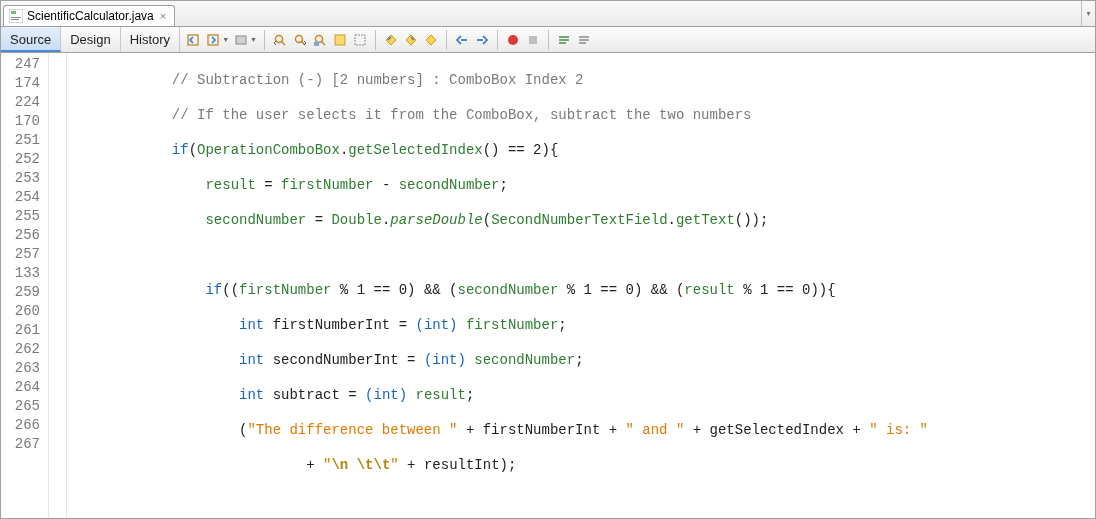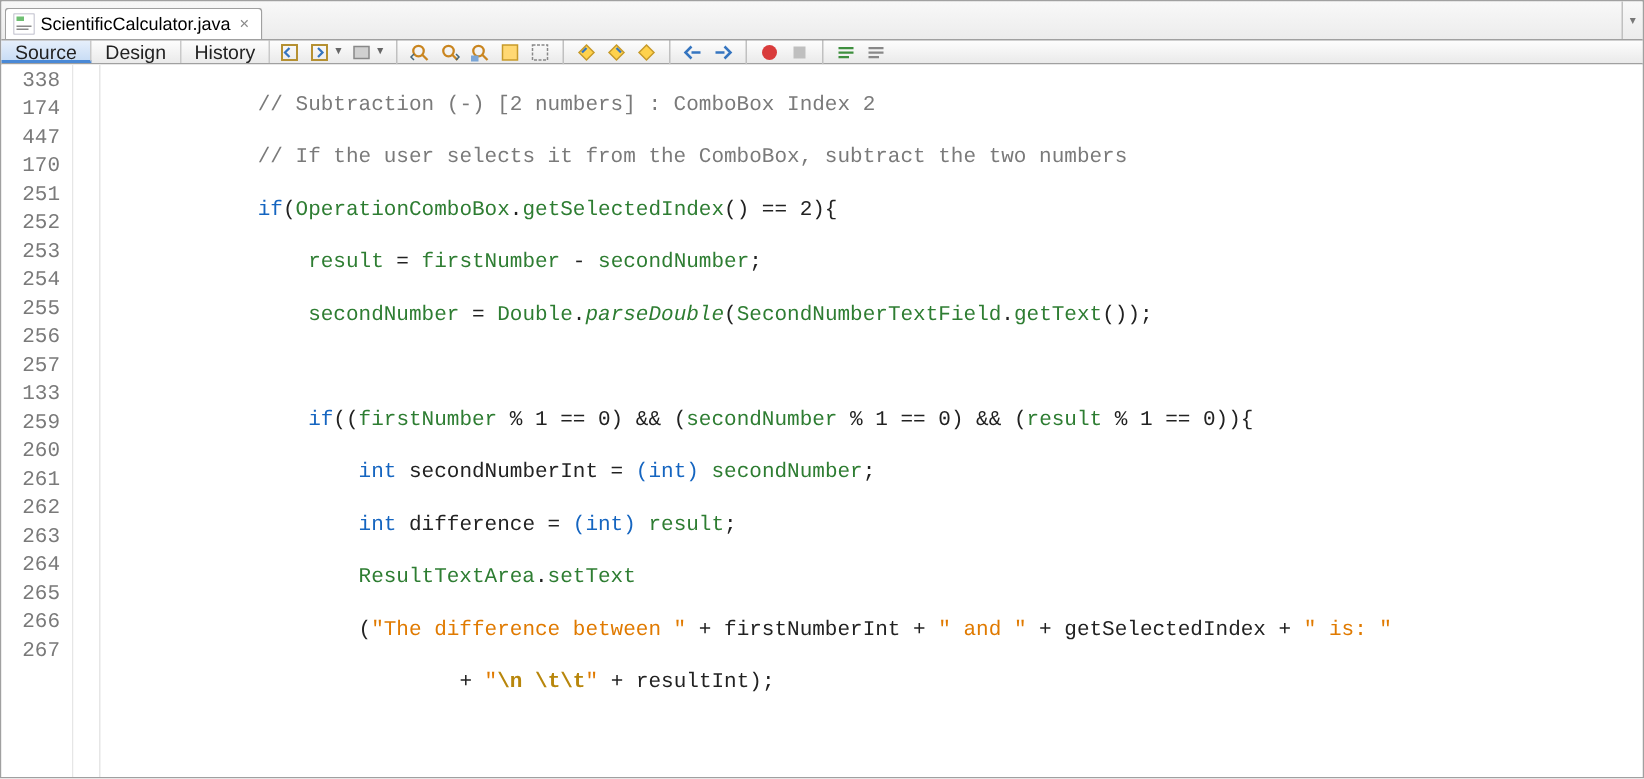--- a/index.html
+++ b/index.html
@@ -6,21 +6,21 @@
 body { font-family: "Segoe UI", Tahoma, sans-serif; font-size: 12px; background: #fff; overflow: hidden; }
 .container { width: 1096px; height: 519px; border: 1px solid #a0a0a0; display: flex; flex-direction: column; background: #fff; }
 
 .tab-bar { height: 26px; background: linear-gradient(#f8f8f8,#ececec); border-bottom: 1px solid #a0a0a0; display: flex; align-items: flex-end; padding-left: 2px; position: relative; }
 .file-tab { display: flex; align-items: center; gap: 4px; padding: 2px 6px 2px 4px; background: #fff; border: 1px solid #a0a0a0; border-bottom: none; border-radius: 3px 3px 0 0; font-size: 12px; height: 21px; }
 .file-tab .java-icon { width: 15px; height: 15px; display: inline-flex; align-items: center; justify-content: center; }
 .file-tab .close { color: #888; font-size: 11px; padding: 0 2px; }
 .tab-right-handle { margin-left: auto; width: 14px; height: 100%; display: flex; align-items: center; justify-content: center; border-left: 1px solid #c0c0c0; }
 .tab-right-handle span { font-size: 8px; color: #777; }
 
-.toolbar-row { height: 16px; background: linear-gradient(#fdfdfd,#eaeaea); border-bottom: 1px solid #a0a0a0; display: flex; align-items: center; }
+.toolbar-row { height: 26px; background: linear-gradient(#fdfdfd,#eaeaea); border-bottom: 1px solid #a0a0a0; display: flex; align-items: center; }
 .view-tabs { display: flex; height: 100%; }
 .view-tab { padding: 0 9px; display: flex; align-items: center; font-size: 13px; color: #222; border-right: 1px solid #c9c9c9; cursor: pointer; }
 .view-tab.active { background: linear-gradient(#e6effb,#c9ddf5); border-bottom: 2px solid #4a89d6; padding-top: 2px; }
 .tb-sep { width: 1px; height: 20px; background: #c0c0c0; margin: 0 4px; }
 .tb-icons { display: flex; align-items: center; gap: 2px; padding-left: 4px; }
 .tb-btn { width: 18px; height: 18px; display: inline-flex; align-items: center; justify-content: center; cursor: pointer; border-radius: 2px; }
 .tb-dd { font-size: 7px; color: #666; margin-left: -2px; margin-right: 1px; }
 
 .editor-wrap { flex: 1; display: flex; overflow: hidden; background: #fff; }
 .gutter { width: 48px; background: #fff; border-right: 1px solid #e6e6e6; text-align: right; padding-top: 2px; }
@@ -172,23 +172,23 @@
             <line x1="2" y1="4" x2="12" y2="4" stroke="#888" stroke-width="1.5"></line>
             <line x1="2" y1="7" x2="12" y2="7" stroke="#888" stroke-width="1.5"></line>
             <line x1="2" y1="10" x2="9" y2="10" stroke="#888" stroke-width="1.5"></line>
           </svg>
         </span>
     </div>
   </div>
 
   <div class="editor-wrap">
     <div class="gutter">
-      <div class="ln">338</div>
+      <div class="ln">247</div>
       <div class="ln">174</div>
-      <div class="ln">447</div>
+      <div class="ln">224</div>
       <div class="ln">170</div>
       <div class="ln">251</div>
       <div class="ln">252</div>
       <div class="ln">253</div>
       <div class="ln">254</div>
       <div class="ln">255</div>
       <div class="ln">256</div>
       <div class="ln">257</div>
       <div class="ln">133</div>
       <div class="ln">259</div>
@@ -203,23 +203,23 @@
     </div>
     <div class="fold-strip"></div>
     <div class="code">
 <div class="line">            <span class="c-comment">// Subtraction (-) [2 numbers] : ComboBox Index 2</span></div>
 <div class="line">            <span class="c-comment">// If the user selects it from the ComboBox, subtract the two numbers</span></div>
 <div class="line">            <span class="c-kw">if</span>(<span class="c-ident">OperationComboBox</span>.<span class="c-ident">getSelectedIndex</span><span>() == 2){</span></div>
 <div class="line">                <span class="c-ident">result</span><span> = </span><span class="c-ident">firstNumber</span><span> - </span><span class="c-ident">secondNumber</span><span>;</span></div>
 <div class="line">                <span class="c-ident">secondNumber</span><span> = </span><span class="c-ident">Double</span>.<span class="c-method-i">parseDouble</span>(<span class="c-ident">SecondNumberTextField</span>.<span class="c-ident">getText</span><span>());</span></div>
 <div class="line"></div>
 <div class="line">                <span class="c-kw">if</span><span>((</span><span class="c-ident">firstNumber</span><span> % 1 == 0) &amp;&amp; (</span><span class="c-ident">secondNumber</span><span> % 1 == 0) &amp;&amp; (</span><span class="c-ident">result</span><span> % 1 == 0)){</span></div>
+<div class="line">                    <span class="c-kw">int</span><span> firstNumberInt = </span><span class="c-kw">(int)</span> <span class="c-ident">firstNumber</span><span>;</span></div>
 <div class="line">                    <span class="c-kw">int</span><span> secondNumberInt = </span><span class="c-kw">(int)</span> <span class="c-ident">secondNumber</span><span>;</span></div>
-<div class="line">                    <span class="c-kw">int</span><span> difference = </span><span class="c-kw">(int)</span> <span class="c-ident">result</span><span>;</span></div>
-<div class="line">                    <span class="c-ident">ResultTextArea</span>.<span class="c-ident">setText</span></div>
+<div class="line">                    <span class="c-kw">int</span><span> subtract = </span><span class="c-kw">(int)</span> <span class="c-ident">result</span><span>;</span></div>
 <div class="line">                    <span>(</span><span class="c-str">"The difference between "</span><span> + firstNumberInt + </span><span class="c-str">" and "</span><span> + getSelectedIndex + </span><span class="c-str">" is: "</span></div>
 <div class="line">                            <span>+ </span><span class="c-str">"</span><span class="c-esc">\n </span><span class="c-esc">\t</span><span class="c-esc">\t</span><span class="c-str">"</span><span> + resultInt);</span></div>
 
 
 
 
 
 
 
 

